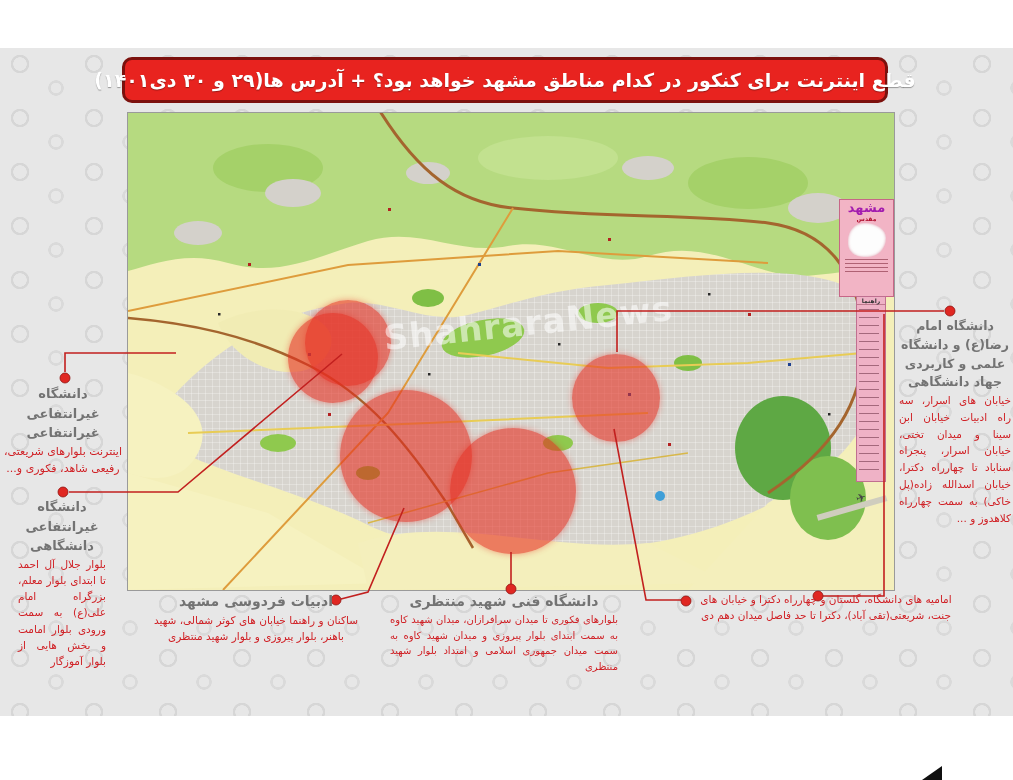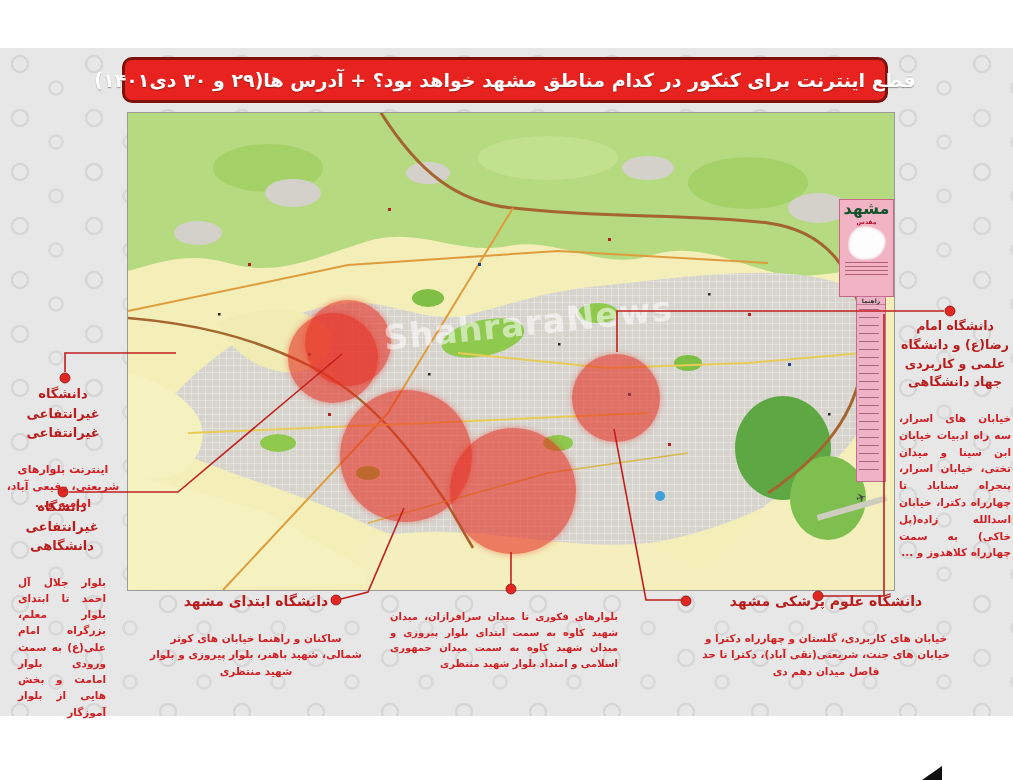--- a/index.html
+++ b/index.html
@@ -49,21 +49,21 @@
     position:absolute;left:255px;top:190px;
     font-size:34px;font-weight:bold;color:rgba(255,255,255,0.55);
     transform:rotate(-6deg);letter-spacing:1px;pointer-events:none;
   }
   
   .citybox{
     position:absolute;left:711px;top:86px;width:55px;height:98px;
     background:#f2b4c5;border:1px solid #c76687;box-sizing:border-box;
     text-align:center;direction:rtl;overflow:hidden;
   }
-  .citybox .cb-title{color:#14532d;font-weight:bold;font-size:16px;line-height:1.05;margin-top:1px;}
+  .citybox .cb-title{color:#a21caf;font-weight:bold;font-size:13px;line-height:1.05;margin-top:1px;}
   .citybox .cb-sub{color:#b01030;font-size:6px;font-weight:bold;}
   .citybox .cb-shape{
     width:38px;height:34px;margin:1px auto 2px;background:#fdfdfd;
     border-radius:46% 58% 52% 44%/55% 48% 60% 42%;
     box-shadow:inset 0 0 3px rgba(200,90,120,0.6);
   }
   .citybox .cb-lines{height:16px;margin:0 5px;
     background:repeating-linear-gradient(to bottom, rgba(120,30,50,0.55) 0 1px, transparent 1px 4px);}
   
   .legend{
@@ -76,22 +76,22 @@
     background:
       repeating-linear-gradient(to bottom, rgba(60,60,60,0.55) 0 2px, transparent 2px 8px) 24px 0/3px 100% no-repeat,
       repeating-linear-gradient(to bottom, transparent 0 3px, rgba(90,30,50,0.5) 3px 4px, transparent 4px 8px) 0 0/20px 100% no-repeat;
   }
   
   .plane{position:absolute;left:728px;top:378px;font-size:12px;color:#444;transform:rotate(-18deg);}
   
   svg.overlay{position:absolute;left:0;top:0;z-index:30;pointer-events:none;}
   
   .callout{position:absolute;direction:rtl;z-index:40;}
-  .callout .t{font-weight:bold;color:#b91c1c;text-align:center;line-height:1.5;}
-  .callout .d{font-weight:bold;color:#d02025;line-height:1.55;margin-top:18px;}
+  .callout .t{font-weight:bold;color:#737373;text-align:center;line-height:1.5;}
+  .callout .d{font-weight:normal;color:#d02025;line-height:1.55;margin-top:0;}
   .khayyam{left:2px;top:384px;width:122px;}
   .khayyam .t{font-size:13px;}
   .khayyam .d{font-size:11px;text-align:center;}
   .sajjad{left:0px;top:497px;width:124px;}
   .sajjad .t{font-size:13px;}
   .sajjad .d{font-size:10.5px;text-align:justify;padding:0 18px;}
   .ferdowsi{left:150px;top:591px;width:212px;}
   .ferdowsi .t{font-size:14px;}
   .ferdowsi .d{font-size:10.5px;text-align:center;}
   .montazeri{left:390px;top:591px;width:228px;}
@@ -233,43 +233,43 @@
     <circle cx="818" cy="596" r="5"></circle>
     <circle cx="950" cy="311" r="5"></circle>
   </g>
 </svg>
 
 <div class="callout khayyam">
   <div class="t">
     <span>دانشگاه غیرانتفاعی</span><br>
     <span>غیرانتفاعی</span>
   </div>
-  <div class="d">اینترنت بلوارهای شریعتی، رفیعی آباد، امامیه و...</div>
+  <div class="d">اینترنت بلوارهای شریعتی، رفیعی شاهد، فکوری و...</div>
 </div>
 
 <div class="callout sajjad">
   <div class="t">
     <span>دانشگاه غیرانتفاعی</span><br>
     <span>دانشگاهی</span>
   </div>
   <div class="d">بلوار جلال آل احمد تا ابتدای بلوار معلم، بزرگراه امام علی(ع) به سمت ورودی بلوار امامت و بخش هایی از بلوار آموزگار</div>
 </div>
 
 <div class="callout ferdowsi">
-  <div class="t">دانشگاه ابتدای مشهد</div>
+  <div class="t">ادبیات فردوسی مشهد</div>
   <div class="d">ساکنان و راهنما خیابان های کوثر شمالی، شهید باهنر، بلوار پیروزی و بلوار شهید منتظری</div>
 </div>
 
 <div class="callout montazeri">
+  <div class="t">دانشگاه فنی شهید منتظری</div>
   <div class="d">بلوارهای فکوری تا میدان سرافرازان، میدان شهید کاوه به سمت ابتدای بلوار پیروزی و میدان شهید کاوه به سمت میدان جمهوری اسلامی و امتداد بلوار شهید منتظری</div>
 </div>
 
 <div class="callout medical">
-  <div class="t">دانشگاه علوم پزشکی مشهد</div>
-  <div class="d">خیابان های کاربردی، گلستان و چهارراه دکترا و خیابان های جنت، شریعتی(تقی آباد)، دکترا تا حد فاصل میدان دهم دی</div>
+  <div class="d">امامیه های دانشگاه، گلستان و چهارراه دکترا و خیابان های جنت، شریعتی(تقی آباد)، دکترا تا حد فاصل میدان دهم دی</div>
 </div>
 
 <div class="callout imamreza">
   <div class="t">دانشگاه امام رضا(ع) و دانشگاه علمی و کاربردی جهاد دانشگاهی</div>
   <div class="d">خیابان های اسرار، سه راه ادبیات خیابان ابن سینا و میدان تختی، خیابان اسرار، پنجراه سناباد تا چهارراه دکترا، خیابان اسدالله زاده(پل خاکی) به سمت چهارراه کلاهدوز و ...</div>
 </div>
 
 <div class="corner-mark"></div>
 
 </body></html>

